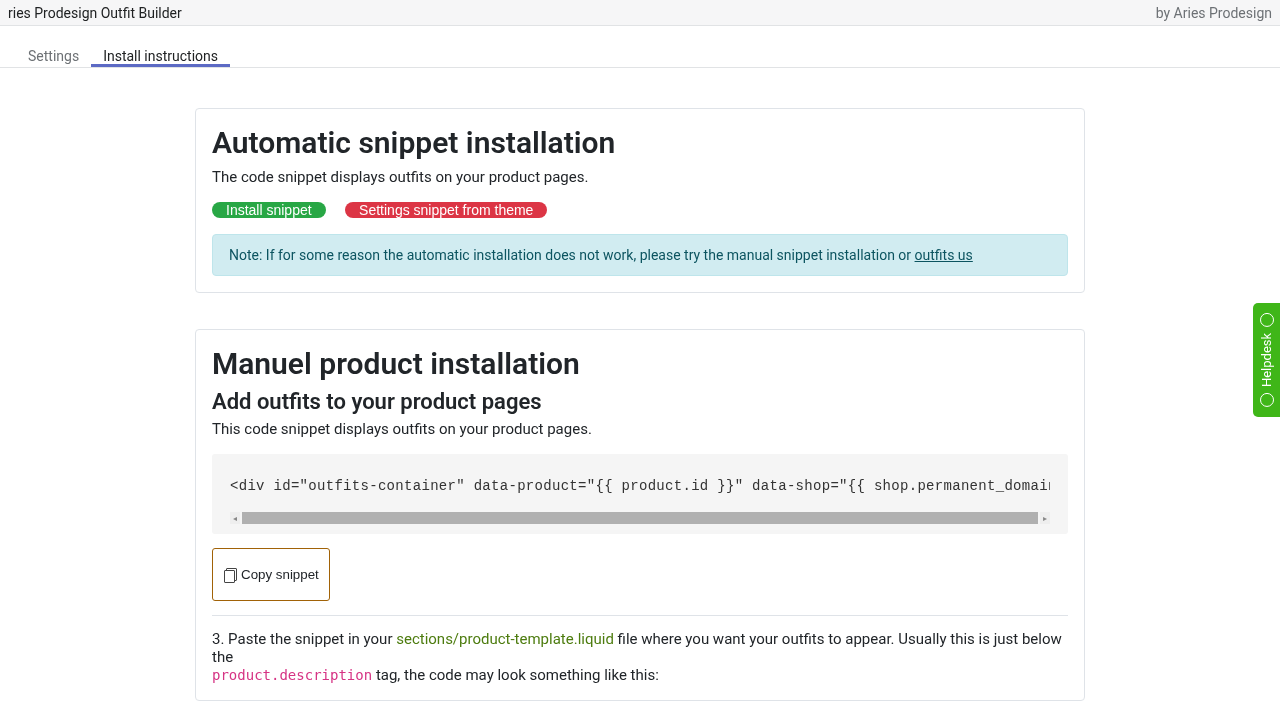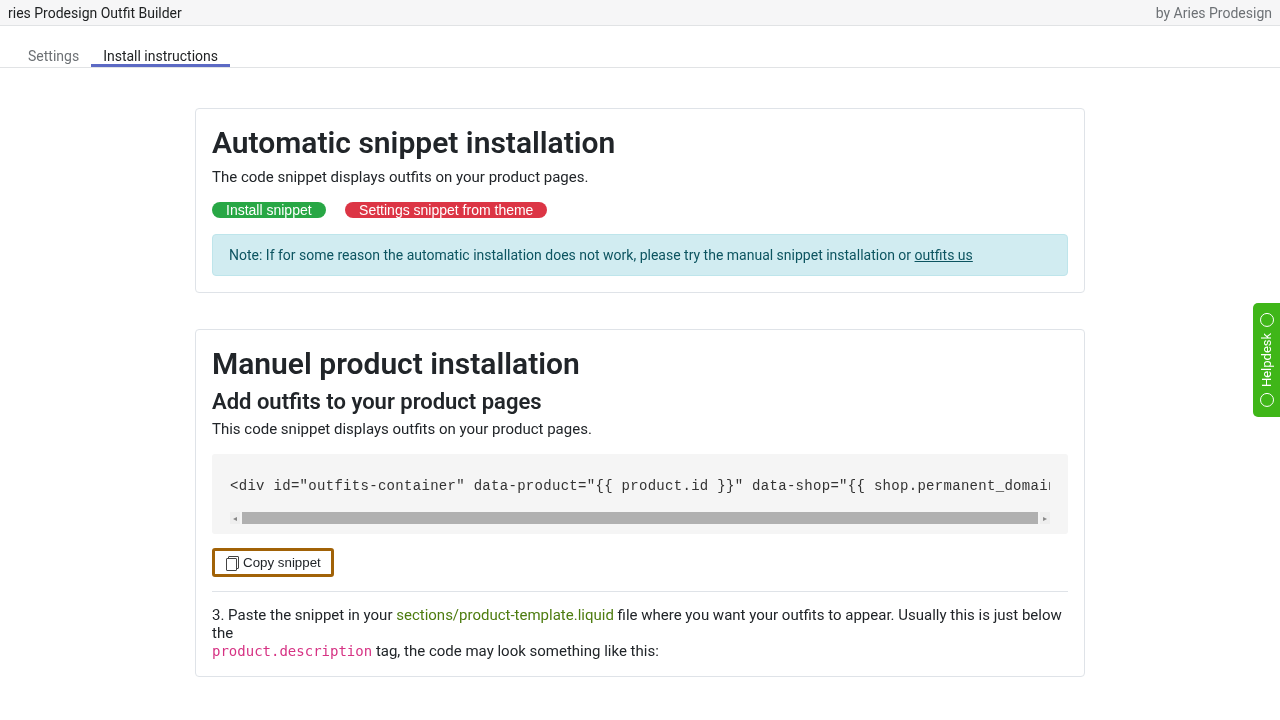--- a/index.html
+++ b/index.html
@@ -17,21 +17,21 @@
 
 .card { border: 1px solid #dfe3e8; border-radius: 4px; padding: 16px; margin-bottom: 36px; background: #fff; }
 
 .h1 { font-size: 30px; font-weight: 600; margin-bottom: 8px; color: #212529; }
 .h2 { font-size: 22px; font-weight: 600; margin-bottom: 6px; color: #212529; }
 .desc { font-size: 15px; color: #212529; margin-bottom: 16px; }
 
 .btn { display: inline-block; padding: 0 14px; border-radius: 8px; font-size: 14px; border: none; cursor: pointer; margin-right: 16px; }
 .btn-green { background: #28a745; color: #fff; }
 .btn-red { background: #dc3545; color: #fff; }
-.btn-outline { background: #fff; border: 3px solid #a16207; color: #212529; padding: 4px 10px; border-radius: 3px; display: inline-flex; align-items: center; gap: 4px; }
+.btn-outline { background: #fff; border: 1px solid #a16207; color: #212529; padding: 18px 10px; border-radius: 3px; display: inline-flex; align-items: center; gap: 4px; }
 
 .alert-info { background: #d1ecf1; border: 1px solid #bee5eb; color: #0c5460; border-radius: 4px; padding: 12px 16px; margin-top: 16px; font-size: 14px; }
 .alert-info a { color: #0c5460; text-decoration: underline; }
 
 .step-text { font-size: 15px; margin-bottom: 14px; color: #212529; }
 .code-block { background: #f5f5f5; border-radius: 3px; padding: 24px 18px 10px 18px; margin-bottom: 14px; position: relative; }
 .code-inner { font-family: Consolas, Monaco, "Courier New", monospace; font-size: 14px; white-space: nowrap; overflow: hidden; color: #333; letter-spacing: 0.3px; }
 .code-scrollbar { display: flex; align-items: center; margin-top: 18px; height: 12px; }
 .scroll-arrow { width: 10px; height: 12px; background: #eee; display: flex; align-items: center; justify-content: center; font-size: 8px; color: #888; }
 .scroll-track { flex: 1; height: 12px; background: #b0b0b0; margin: 0 2px; }

